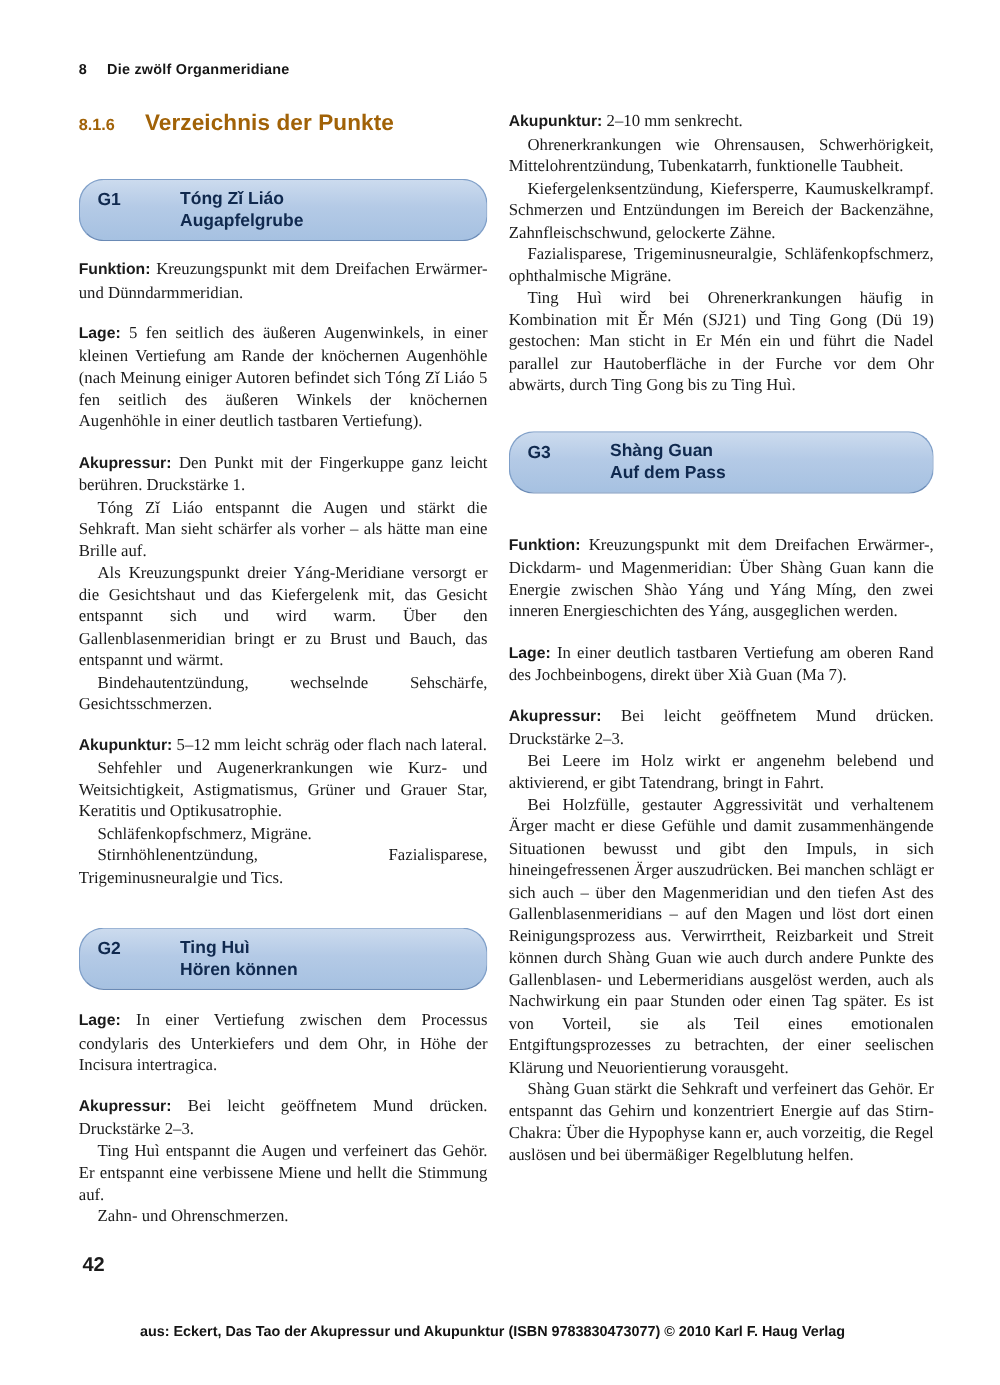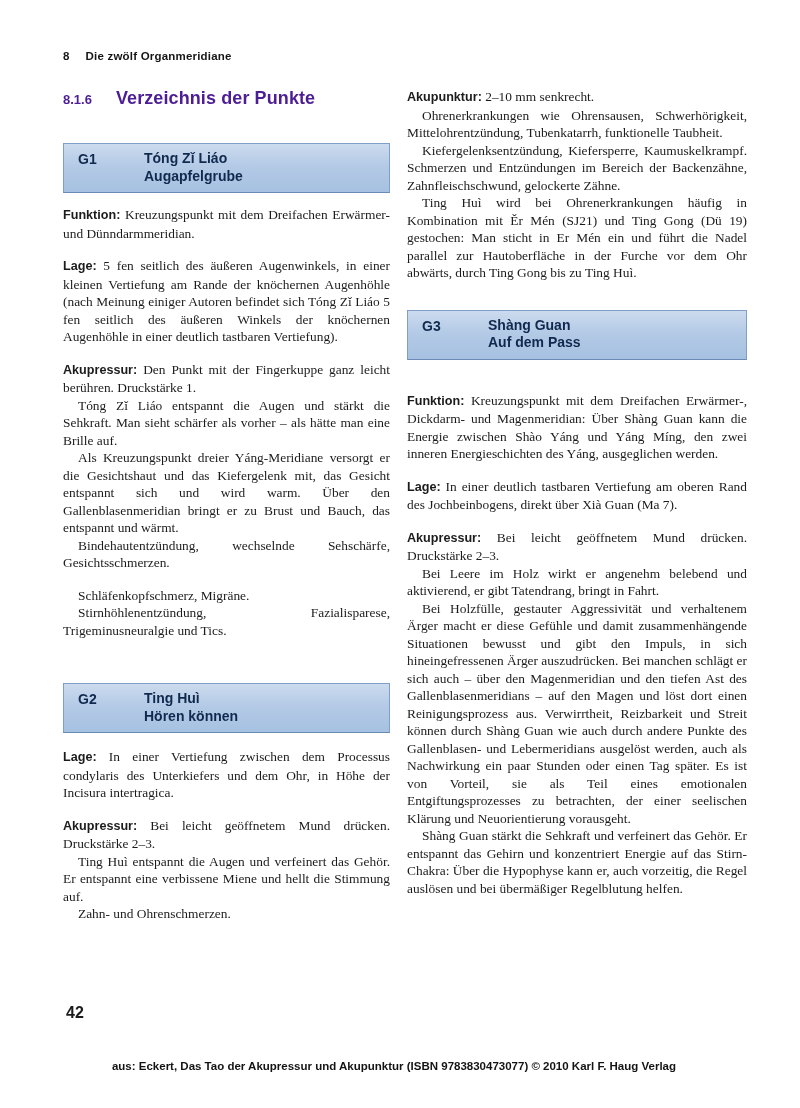--- a/index.html
+++ b/index.html
@@ -14,37 +14,37 @@
     font-size:11.5px; letter-spacing:0.2px; display:flex; gap:16px;
     margin-bottom:26px; color:#161616;
   }
 
   .columns { display:flex; gap:17px; }
   .col-left  { width:327px; }
   .col-right { width:340px; }
 
   .section-heading {
     font-family:"Liberation Sans", sans-serif; font-weight:bold;
-    display:flex; align-items:baseline; gap:24px; color:#4c1d95;
+    display:flex; align-items:baseline; gap:24px; color:#a16207;
   }
   .sec-num { font-size:13px; }
   .sec-title { font-size:18px; letter-spacing:0.1px; }
 
   .point-box {
-    border-radius:0;
+    border-radius:20px;
     border:1.5px solid #7f9fc8; border-bottom-color:#6a8ab5;
     background:linear-gradient(180deg,#ccdbee 0%, #b4cae6 45%, #a6c1e1 100%);
     display:flex; padding:6px 12px 7px 14px;
     font-family:"Liberation Sans", sans-serif; font-weight:bold;
     font-size:14px; line-height:17.5px; color:#10294e;
   }
   .point-id { width:66px; padding-top:1px; }
 
   .box-g1 { margin-top:34px; margin-bottom:13px; }
-  .box-g2 { margin-top:44px; margin-bottom:15px; }
+  .box-g2 { margin-top:32px; margin-bottom:15px; }
   .box-g3 { margin-top:28px; margin-bottom:32px; }
 
   .block { margin-bottom:15px; }
   .para {
     margin:0; text-align:justify; font-size:13.4px; line-height:17.5px;
     hyphens:auto; -webkit-hyphens:auto;
   }
   .para .lbl {
     font-family:"Liberation Sans", sans-serif; font-weight:bold; font-size:12.6px;
   }
@@ -97,20 +97,22 @@
         </div>
 
         <div class="block">
           <p class="para"><span class="lbl">Akupressur:</span> <span>Den Punkt mit der Fingerkuppe ganz leicht berühren. Druckstärke 1.</span></p>
           <p class="para ind">Tóng Zǐ Liáo entspannt die Augen und stärkt die Sehkraft. Man sieht schärfer als vorher – als hätte man eine Brille auf.</p>
           <p class="para ind">Als Kreuzungspunkt dreier Yáng-Meridiane versorgt er die Gesichtshaut und das Kiefergelenk mit, das Gesicht entspannt sich und wird warm. Über den Gallenblasenmeridian bringt er zu Brust und Bauch, das entspannt und wärmt.</p>
           <p class="para ind">Bindehautentzündung, wechselnde Sehschärfe, Gesichtsschmerzen.</p>
         </div>
 
         <div class="block">
+          <p class="para"><span class="lbl">Akupunktur:</span> <span>5–12 mm leicht schräg oder flach nach lateral.</span></p>
+          <p class="para ind">Sehfehler und Augenerkrankungen wie Kurz- und Weitsichtigkeit, Astigmatismus, Grüner und Grauer Star, Keratitis und Optikusatrophie.</p>
           <p class="para ind">Schläfenkopfschmerz, Migräne.</p>
           <p class="para ind">Stirnhöhlenentzündung, Fazialisparese, Trigeminusneuralgie und Tics.</p>
         </div>
 
         <div class="point-box box-g2">
           <div class="point-id">G2</div>
           <div class="point-names">
             <div>Ting Huì</div>
             <div>Hören können</div>
           </div>
@@ -127,20 +129,21 @@
         </div>
 
       </div>
 
       <div class="col-right">
 
         <div class="block">
           <p class="para"><span class="lbl">Akupunktur:</span> <span>2–10 mm senkrecht.</span></p>
           <p class="para ind">Ohrenerkrankungen wie Ohrensausen, Schwerhörigkeit, Mittelohrentzündung, Tubenkatarrh, funktionelle Taubheit.</p>
           <p class="para ind">Kiefergelenksentzündung, Kiefersperre, Kaumuskelkrampf. Schmerzen und Entzündungen im Bereich der Backenzähne, Zahnfleischschwund, gelockerte Zähne.</p>
+          <p class="para ind">Fazialisparese, Trigeminusneuralgie, Schläfenkopfschmerz, ophthalmische Migräne.</p>
           <p class="para ind">Ting Huì wird bei Ohrenerkrankungen häufig in Kombination mit Ěr Mén (SJ21) und Ting Gong (Dü 19) gestochen: Man sticht in Er Mén ein und führt die Nadel parallel zur Hautoberfläche in der Furche vor dem Ohr abwärts, durch Ting Gong bis zu Ting Huì.</p>
         </div>
 
         <div class="point-box box-g3">
           <div class="point-id">G3</div>
           <div class="point-names">
             <div>Shàng Guan</div>
             <div>Auf dem Pass</div>
           </div>
         </div>

